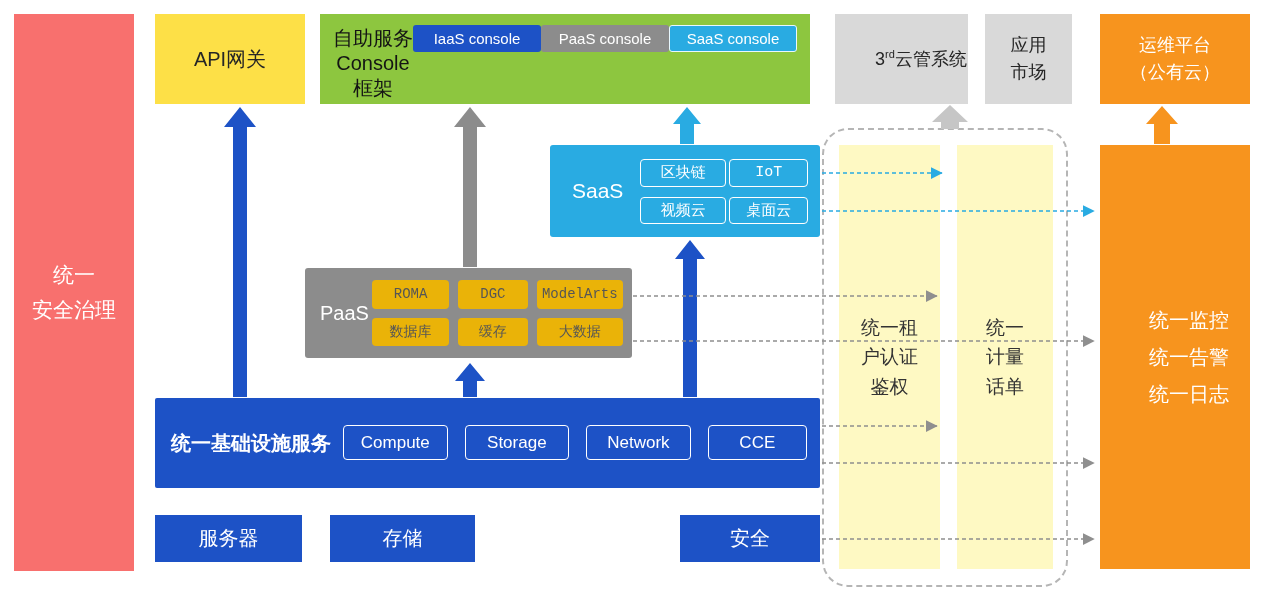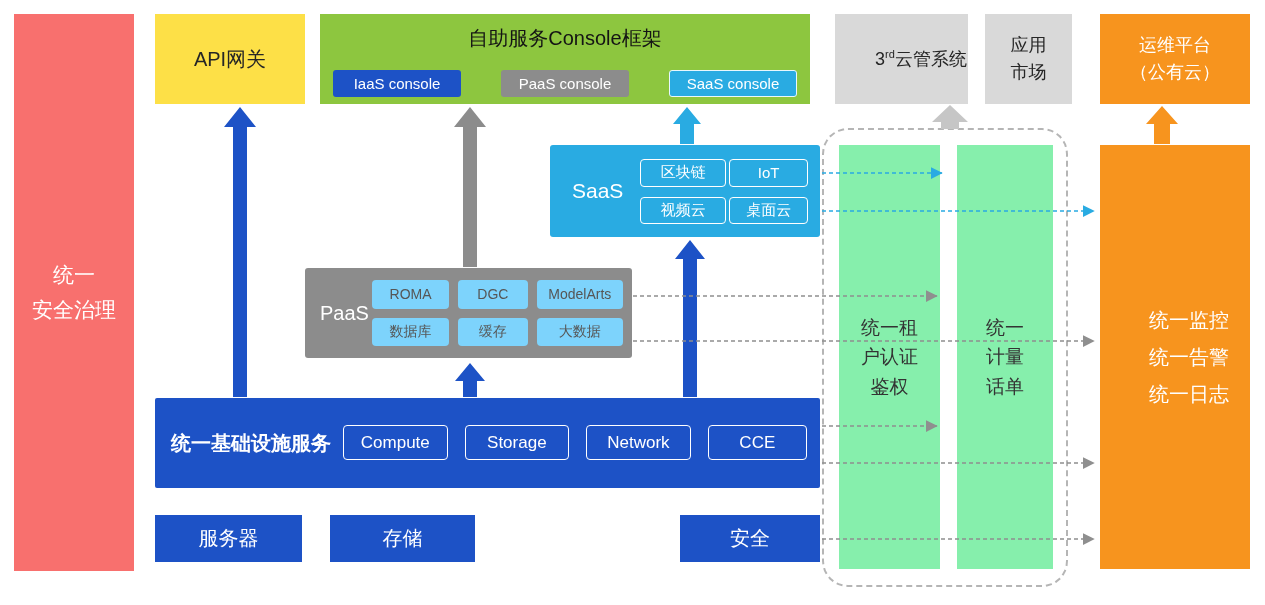--- a/index.html
+++ b/index.html
@@ -6,55 +6,55 @@
   html,body { background:#fff; font-family:"Liberation Sans", sans-serif; }
   .canvas { position:relative; width:1265px; height:605px; background:#fff; overflow:hidden; }
   .abs { position:absolute; }
   .box { display:flex; align-items:center; justify-content:center; text-align:center; }
   .pre { white-space:pre-line; }
 
   .sec { left:14px; top:14px; width:120px; height:557px; background:#f8706e; color:#fff; font-size:21px; line-height:1.65; }
   .apigw { left:155px; top:14px; width:150px; height:90px; background:#fde047; color:#262626; font-size:20px; }
 
   .console { left:320px; top:14px; width:490px; height:90px; background:#8dc63f; color:#141414;
-             display:flex; flex-direction:column; justify-content:space-between; padding:11px 13px 7px; }
+             display:flex; flex-direction:row; justify-content:space-between; padding:11px 13px 7px; }
   .console .title { font-size:20px; text-align:center; }
   .console .chips { display:flex; justify-content:space-between; }
   .chip { width:128px; height:27px; display:flex; align-items:center; justify-content:center; color:#fff; font-size:15px; border-radius:3px; }
   .chip-iaas { background:#1d52c6; }
   .chip-paas { background:#8c8c8c; }
   .chip-saas { background:#29abe2; border:1px solid #e8f7fd; }
 
   .cms { left:835px; top:14px; width:133px; height:90px; background:#d9d9d9; color:#262626; font-size:18px;padding-left:39px; }
   .cms sup { font-size:11px; line-height:0; }
   .market { left:985px; top:14px; width:87px; height:90px; background:#d9d9d9; color:#262626; font-size:18px; line-height:1.5; }
   .omp { left:1100px; top:14px; width:150px; height:90px; background:#f7941e; color:#fff; font-size:18px; line-height:1.5; }
 
   .saasbox { left:550px; top:145px; width:270px; height:92px; background:#29abe2; border-radius:3px; }
   .saasbox .lbl { position:absolute; left:22px; top:50%; transform:translateY(-50%); color:#fff; font-size:21px; }
   .saasgrid { position:absolute; left:90px; right:12px; top:14px; bottom:13px; display:grid;
-              grid-template-columns:1.1fr 1fr; grid-template-rows:1fr 1fr; gap:10px 3px; }
+              grid-template-columns:1.1fr 1fr; grid-template-rows:1fr 1fr; gap:10px 3px;font-family:Liberation Mono, monospace; }
   .outline { border:1.5px solid #fff; border-radius:4px; color:#fff; font-size:15px; display:flex; align-items:center; justify-content:center; }
 
   .paasbox { left:305px; top:268px; width:327px; height:90px; background:#8c8c8c; border-radius:3px; }
   .paasbox .lbl { position:absolute; left:15px; top:50%; transform:translateY(-50%); color:#fff; font-size:20px; }
   .paasgrid { position:absolute; left:67px; right:9px; top:12px; bottom:12px; display:grid;
               grid-template-columns:1fr .9fr 1.12fr; grid-template-rows:1fr 1fr; gap:9px 9px; }
-  .wchip { background:#7dd3fc; border-radius:4px; color:#565656; font-size:14px; display:flex; align-items:center; justify-content:center; }
+  .wchip { background:#eab308; border-radius:4px; color:#565656; font-size:14px; display:flex; align-items:center; justify-content:center;font-family:Liberation Mono, monospace; }
 
   .infra { left:155px; top:398px; width:665px; height:90px; background:#1d52c6; border-radius:2px; }
   .infra .lbl { position:absolute; left:16px; top:50%; transform:translateY(-50%); color:#fff; font-size:20px;font-weight:bold; }
   .infragrid { position:absolute; left:188px; right:13px; top:27px; bottom:28px; display:grid;
                grid-template-columns:1fr 1fr 1fr .95fr; gap:17px; }
   .infragrid .outline { font-size:17px; }
 
   .hw { top:515px; height:47px; background:#1d52c6; color:#fff; font-size:20px; }
 
   .dashedbox { left:822px; top:128px; width:246px; height:459px; border:2px dashed #b5b5b5; border-radius:26px; }
-  .graybar { background:#86efac; color:#333; font-size:19px; line-height:1.55; }
+  .graybar { background:#fef9c3; color:#333; font-size:19px; line-height:1.55; }
   .auth  { left:839px; top:145px; width:101px; height:424px; }
   .meter { left:957px; top:145px; width:96px;  height:424px; }
   .monitor { left:1100px; top:145px; width:150px; height:424px; background:#f7941e; color:#fff; font-size:20px; line-height:1.85;padding-left:28px; }
 
   .overlay { position:absolute; left:0; top:0; width:1265px; height:605px; pointer-events:none; }
 </style>
 </head>
 <body>
 
 <div class="canvas">

